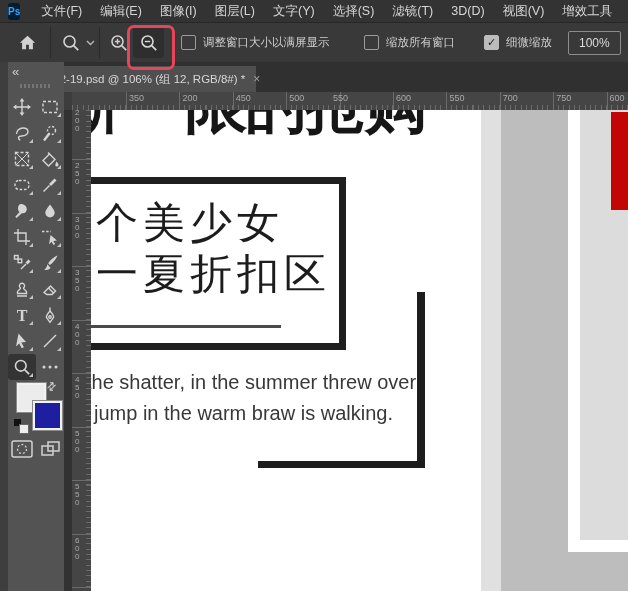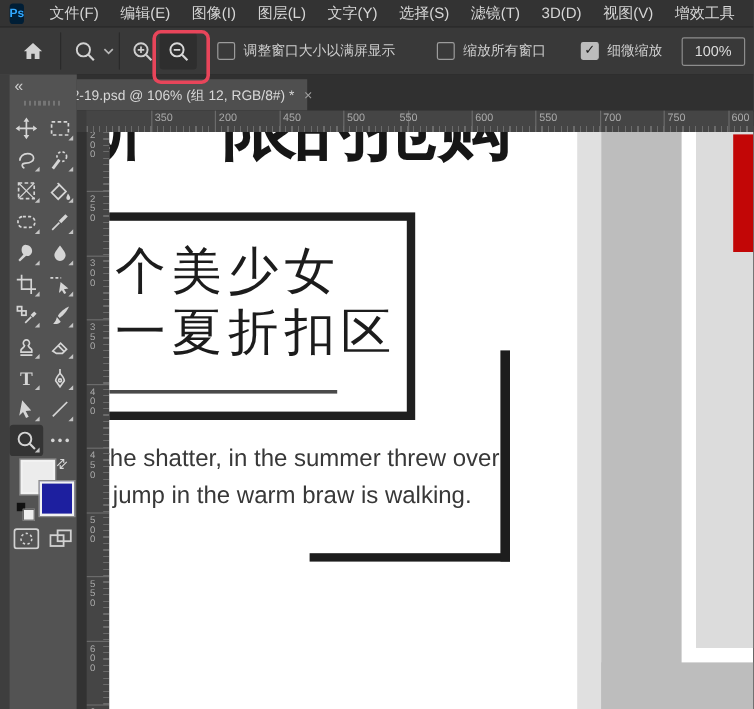--- a/index.html
+++ b/index.html
@@ -73,21 +73,21 @@
   .v-lbl{position:absolute;left:3px;color:#a9a9a9;font-size:8px;line-height:8px;white-space:pre-line;}
   #gap-col{position:absolute;left:64px;top:110px;width:8px;height:481px;background:#323232;}
   
   #canvas{position:absolute;left:91px;top:110px;width:537px;height:481px;background:#ffffff;overflow:hidden;}
   #headline-clip{position:absolute;left:0;top:0;width:350px;height:27px;overflow:hidden;}
   .headline{position:absolute;top:-40px;font-size:62px;line-height:70px;font-weight:900;color:#161616;
             font-family:"DejaVu Sans",sans-serif;white-space:nowrap;letter-spacing:-2px;}
   #hl-left{left:-32px;} #hl-right{left:94px;}
   #deco-box{position:absolute;left:-10px;top:67px;width:265px;height:173px;border:7px solid #1f1f1f;box-sizing:border-box;}
   .cjk-line{position:absolute;color:#1c1c1c;font-size:42px;letter-spacing:5px;white-space:nowrap;
-            font-family:Liberation Sans, sans-serif;font-weight:500;line-height:1;}
+            font-family:Liberation Mono, monospace;font-weight:500;line-height:1;}
   #box-line1{left:5px;top:95px;}
   #box-line2{left:5px;top:146px;}
   #box-line3{position:absolute;left:-4px;top:182px;font-size:29px;letter-spacing:7px;color:#2e2e2e;
              font-weight:400;white-space:nowrap;line-height:1;}
   #box-underline{position:absolute;left:0;top:215px;width:190px;height:3px;background:#4a4a4a;}
   #bracket{position:absolute;left:167px;top:182px;width:167px;height:176px;
            border-right:8px solid #1d1d1d;border-bottom:7px solid #1d1d1d;box-sizing:border-box;}
   .para{position:absolute;color:#383838;font-size:20px;white-space:nowrap;line-height:1;}
   #para1{left:-5px;top:262px;}
   #para2{left:3px;top:293px;}

